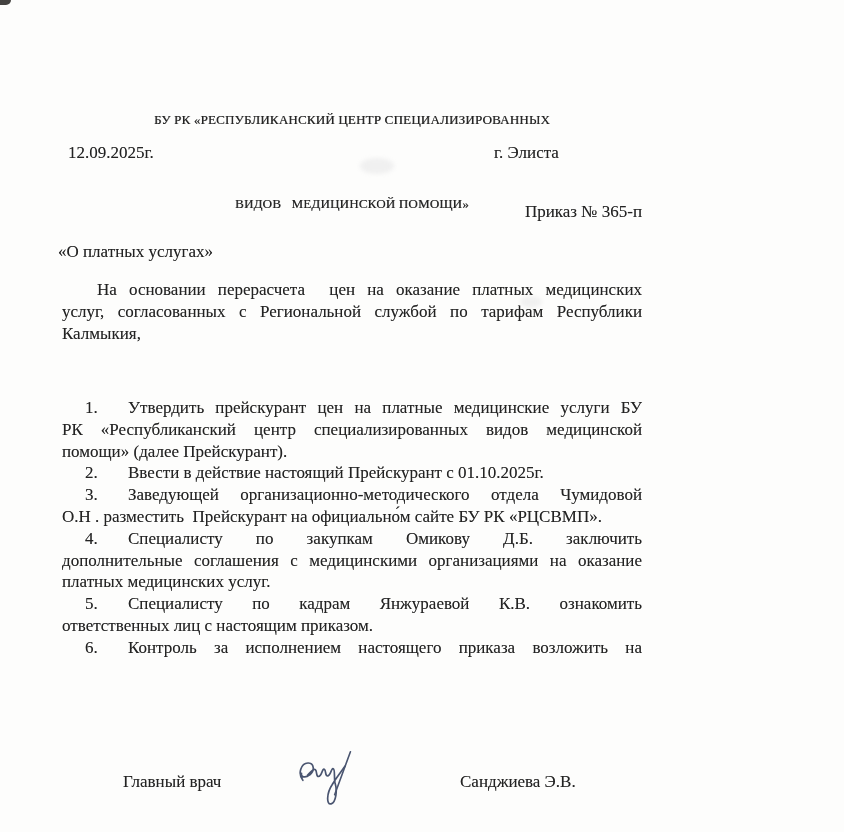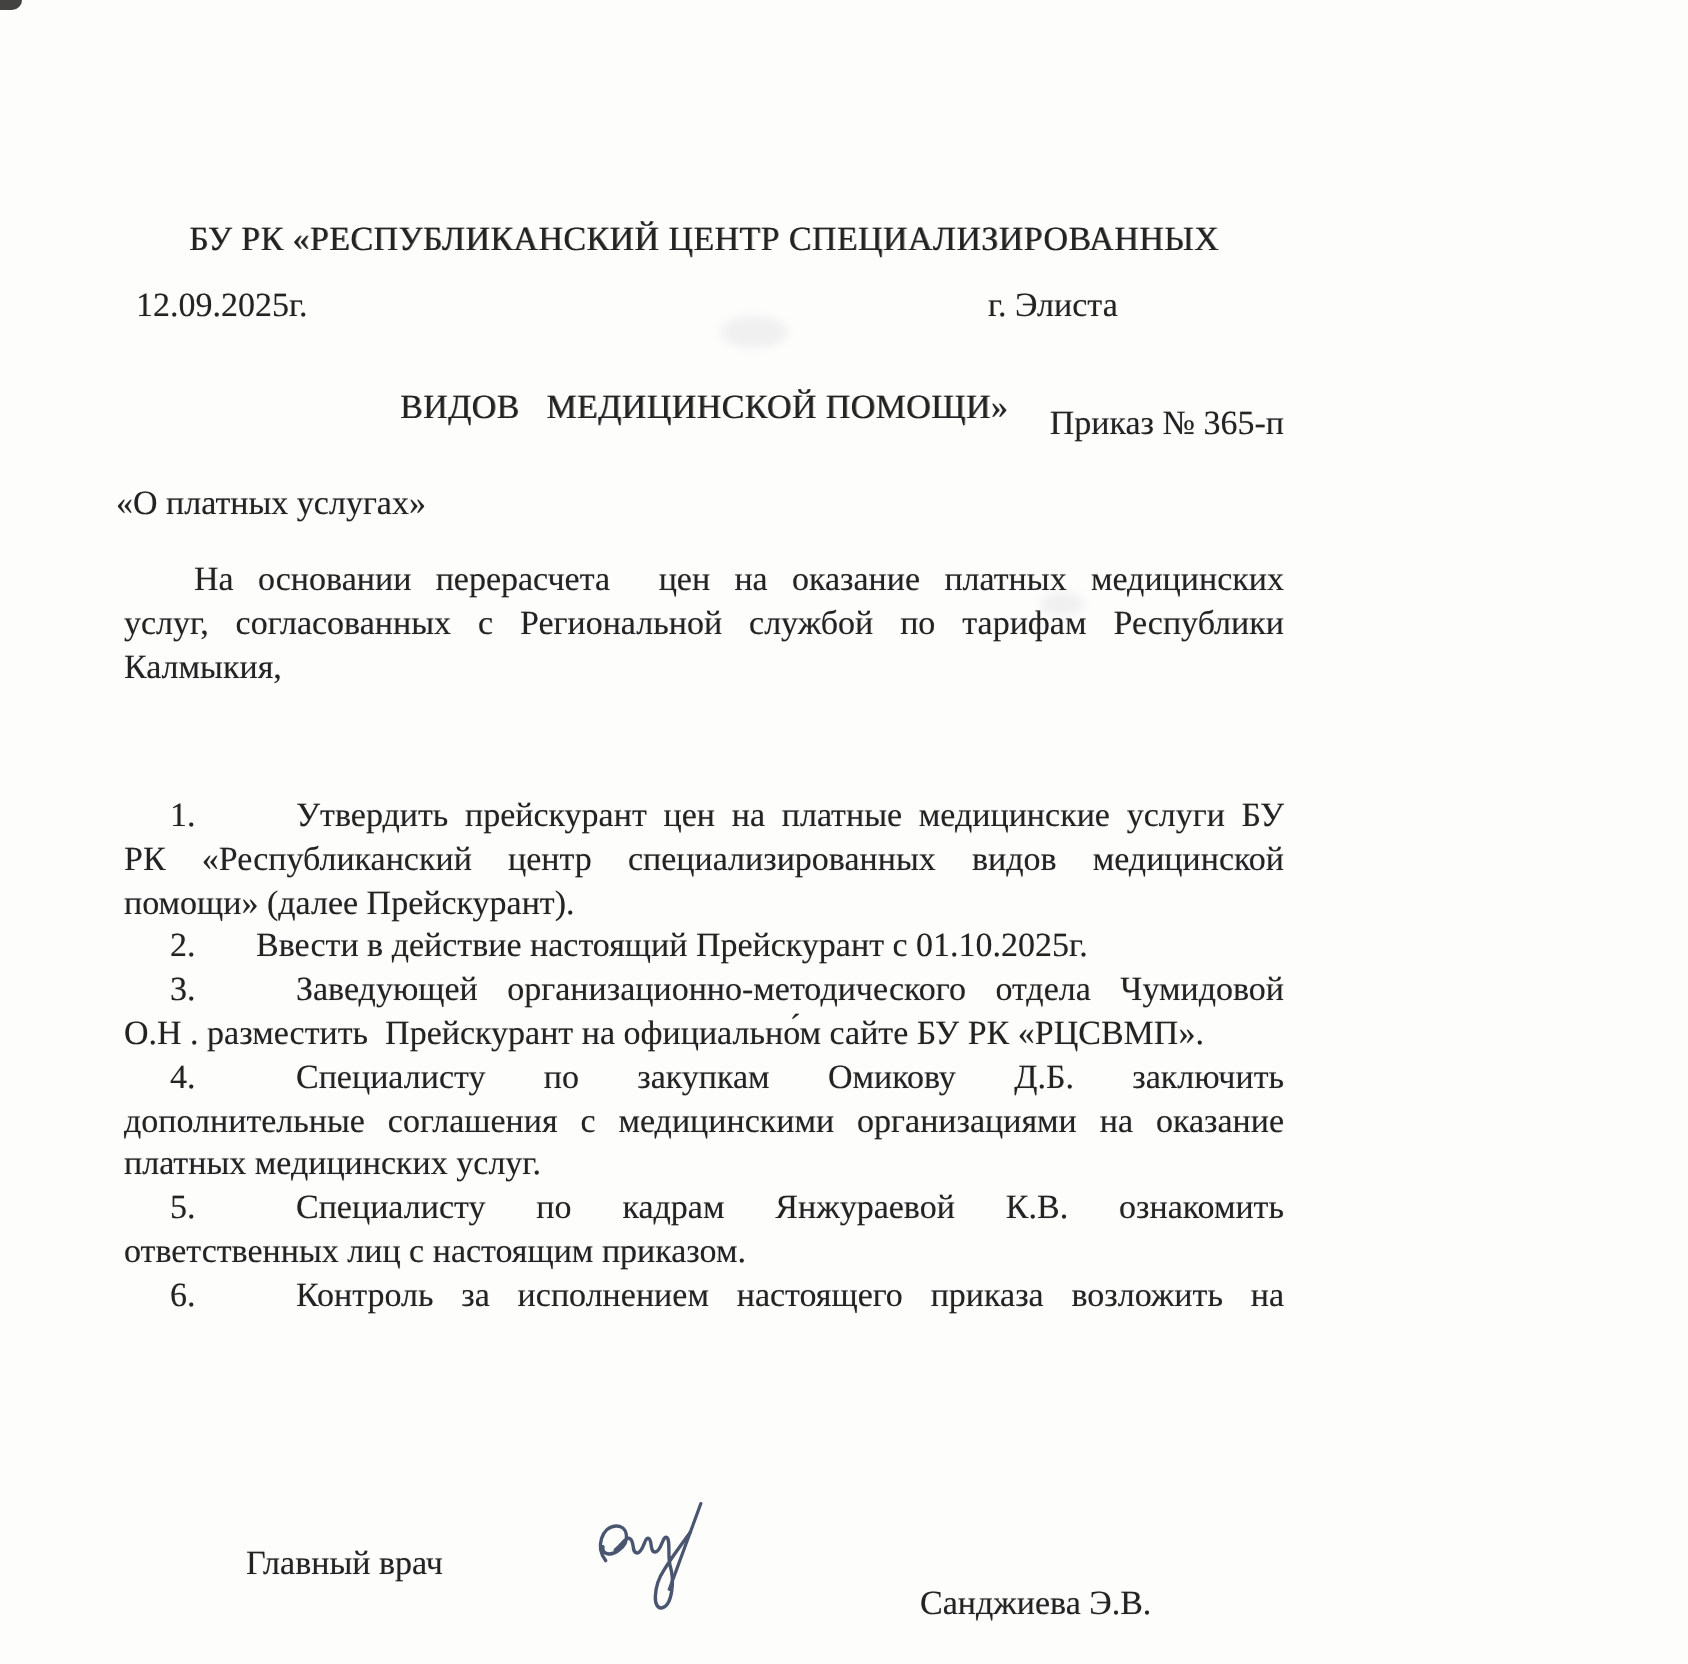--- a/index.html
+++ b/index.html
@@ -21,40 +21,40 @@
     opacity:.85;
   }
   .smudge{
     position:absolute;border-radius:50%;
     background:rgba(150,150,160,.12);
     filter:blur(2px);
   }
   .col{ position:absolute; left:62px; width:580px; }
   .hdr{
     top:50px; text-align:center; line-height:28px;
-    font-size:17px; letter-spacing:.2px;
+    font-size:13px; letter-spacing:.2px;
     text-shadow:.45px 0 0 rgba(35,35,35,.6);
     white-space:pre-wrap;
   }
   .dateline{ top:143px; height:22px; }
   .date-left{ position:absolute; left:6px; top:0; }
   .city-right{ position:absolute; left:432px; top:0;text-align:right; }
   .order-title{ top:202px; text-align:right; }
   .subject{ top:242px; left:58px; }
   .preamble{ top:279px; }
   .decree{ top:361px; padding-left:10px; }
   .items{ top:397px; }
   .ln{ line-height:21.8px; white-space:pre-wrap; }
   .ln.j{ text-align:justify; text-align-last:justify; }
   .first{ display:flex; white-space:pre-wrap; }
   .num{ flex:0 0 66px; padding-left:23px; box-sizing:border-box; }
   .itext{ flex:1 1 auto; }
-  .first.j .itext{ text-align:justify; text-align-last:justify;margin-left:20px; }
+  .first.j .itext{ text-align:justify; text-align-last:justify; }
   .sig-role{ position:absolute; left:123px; top:772px; }
-  .sig-name{ position:absolute; left:460px; top:792px; }
+  .sig-name{ position:absolute; left:460px; top:772px; }
   .sig-autograph{ position:absolute; left:289px; top:747px; transform:rotate(-3deg); }
 </style>
 </head>
 <body>
 
 <div class="page">
 
   <div class="corner-mark"></div>
   <div class="smudge" style="left:360px;top:158px;width:34px;height:16px;"></div>
   <div class="smudge" style="left:520px;top:296px;width:22px;height:12px;"></div>

